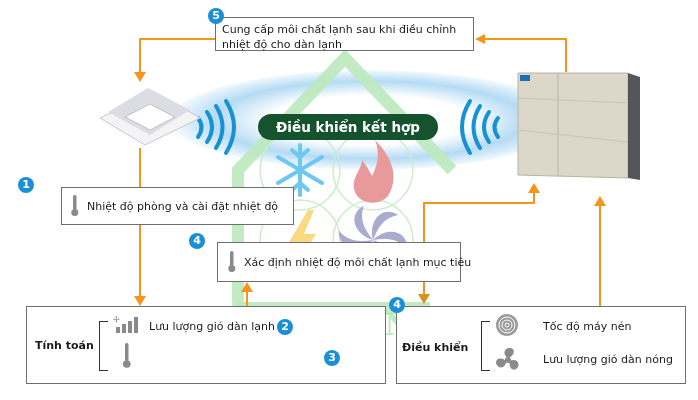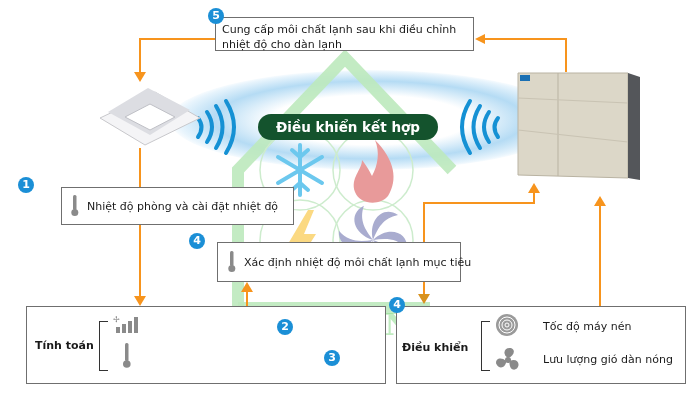--- a/index.html
+++ b/index.html
@@ -136,20 +136,21 @@
 <div class="box" style="left:26px;top:306px;width:360px;height:78px;">
   <div class="t abs" style="left:8px;top:31px;font-weight:bold;">Tính toán</div>
   <div class="abs" style="left:72px;top:14px;width:8px;height:48px;border:1.5px solid #333;border-right:none;"></div>
   <svg class="abs" style="left:85px;top:6px" width="30" height="22">
     <rect x="4" y="14" width="4" height="6" fill="#8a8a8a"></rect>
       <rect x="10" y="11" width="4" height="9" fill="#8a8a8a"></rect>
       <rect x="16" y="8" width="4" height="12" fill="#8a8a8a"></rect>
       <rect x="22" y="4" width="4" height="16" fill="#8a8a8a"></rect>
     <text x="1" y="9" font-size="8" fill="#8a8a8a">✢</text>
   </svg>
+  <div class="t abs" style="left:122px;top:12px;">Lưu lượng gió dàn lạnh</div>
   <div class="badge" style="left:250px;top:12px;">2</div>
   <svg class="abs" style="left:96px;top:36px" width="8" height="26">
       <rect x="2" y="0" width="3.5" height="18" rx="1.5" fill="#8a8a8a"></rect>
       <circle cx="3.8" cy="21" r="3.8" fill="#8a8a8a"></circle>
     </svg>
   <div class="badge" style="left:297px;top:43px;">3</div>
 </div>
 
 <div class="box" style="left:396px;top:306px;width:290px;height:78px;">
   <div class="t abs" style="left:5px;top:33px;font-weight:bold;">Điều khiển</div>

